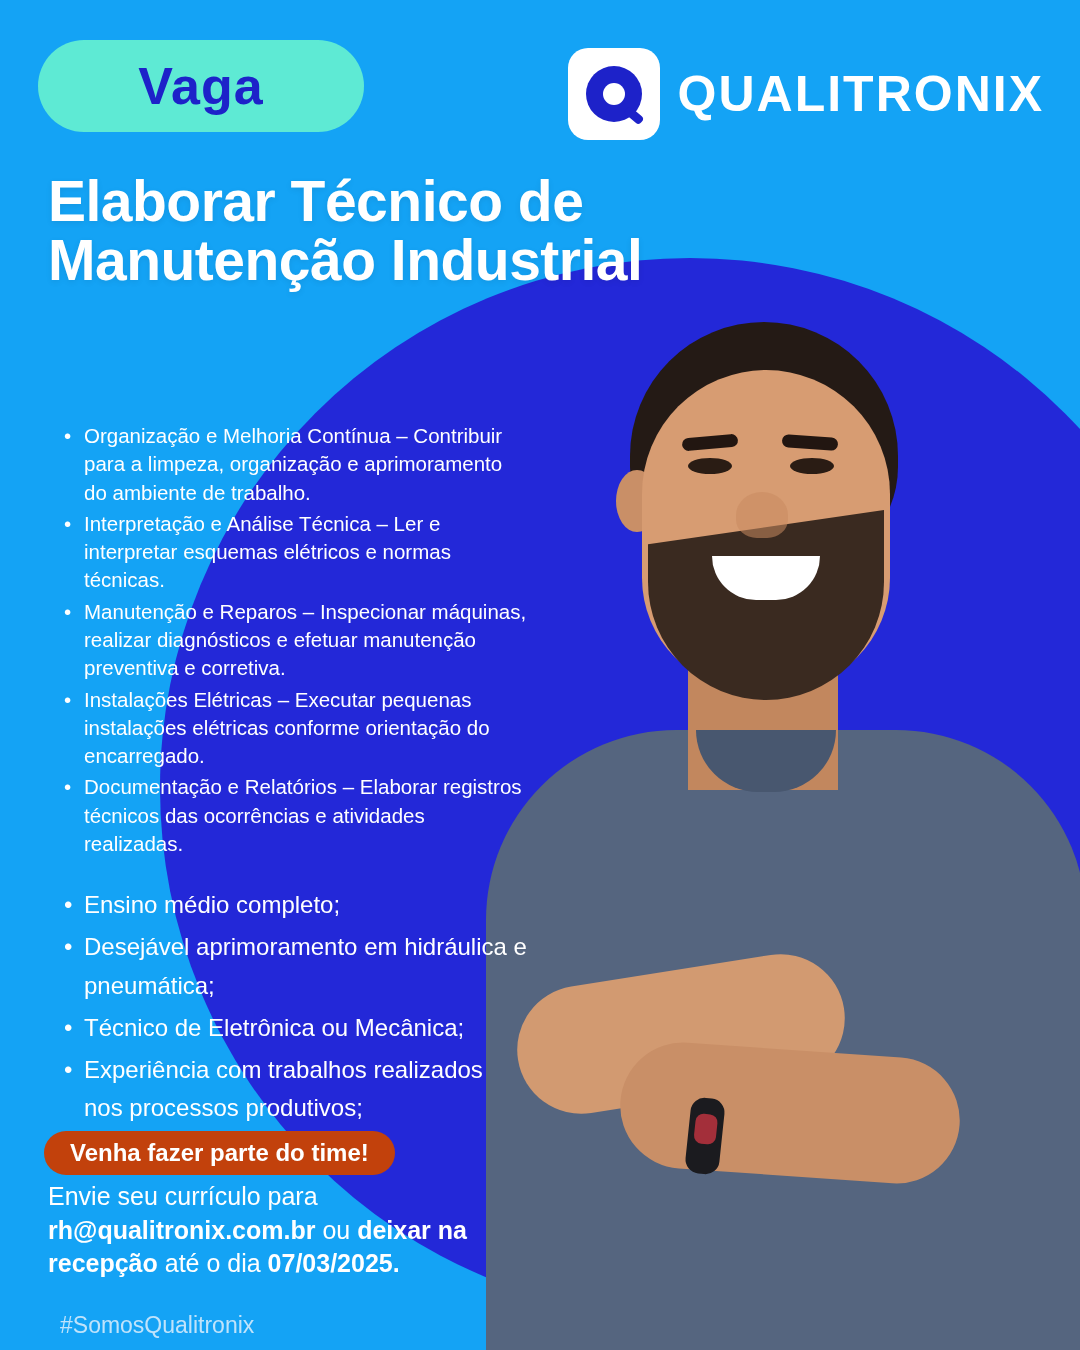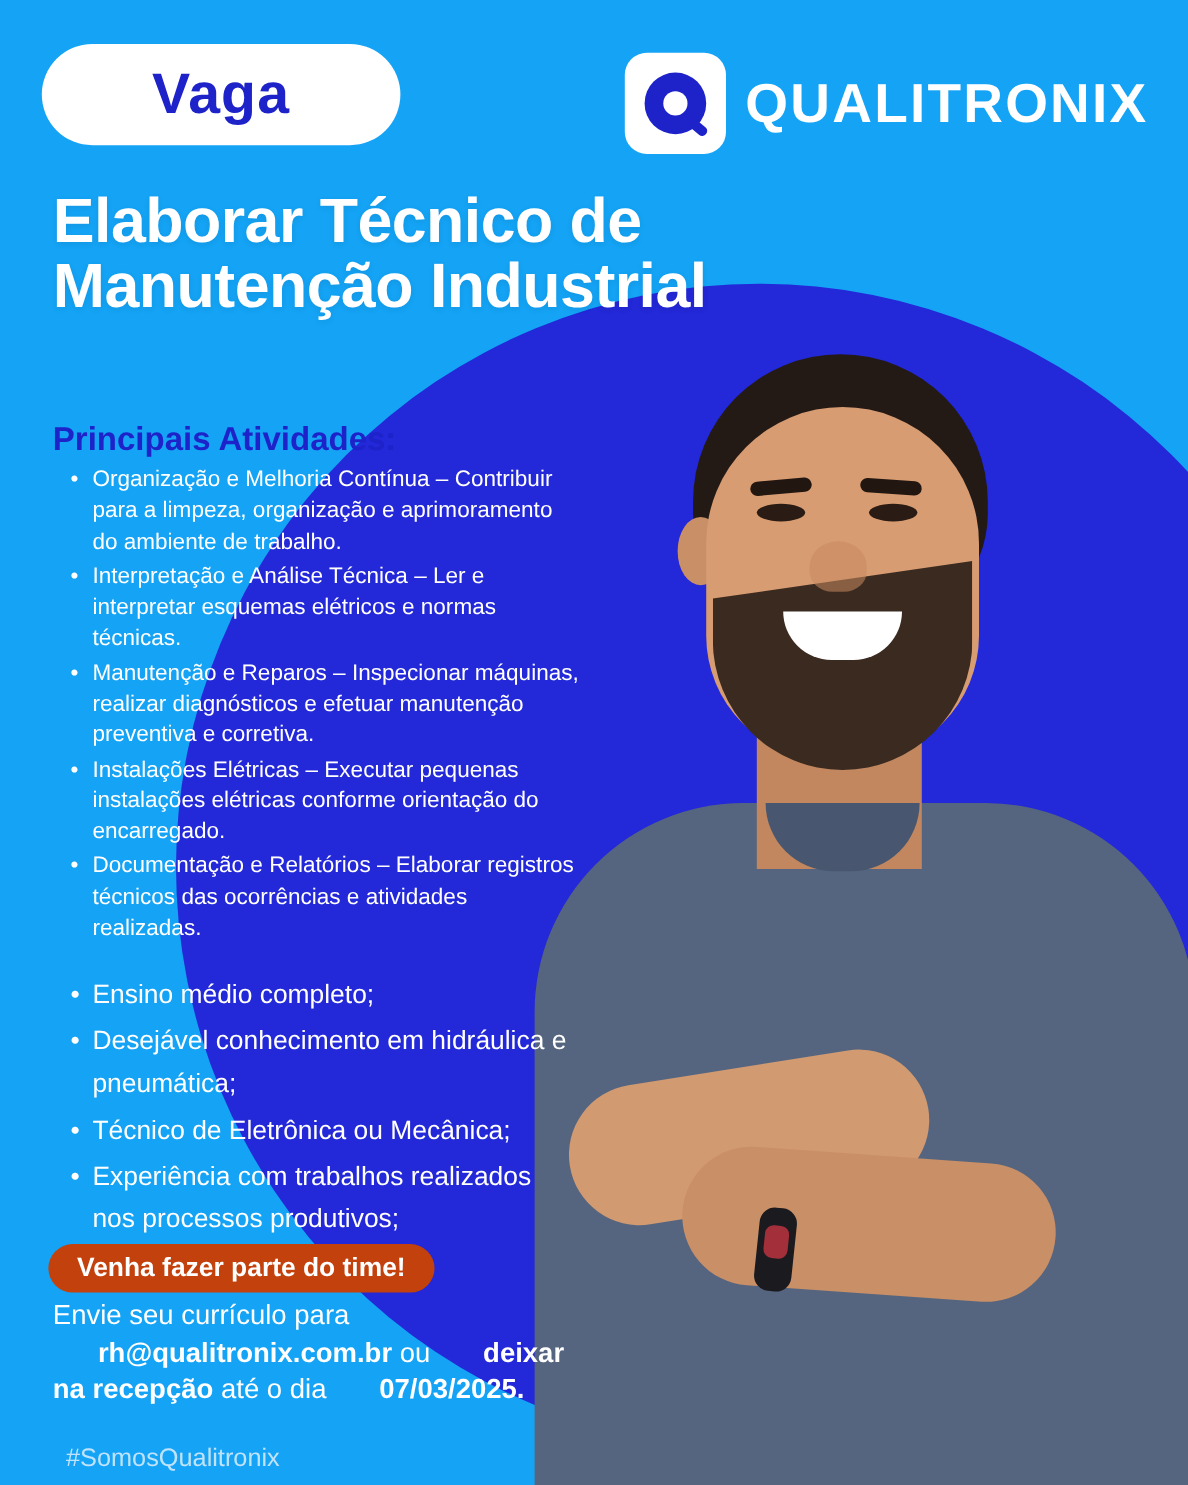--- a/index.html
+++ b/index.html
@@ -115,21 +115,21 @@
   }
   .p-watch:after{
     content:""; position:absolute; left:6px; top:16px;
     width:22px; height:30px; background:#a32f3a; border-radius:8px;
   }
 
   
   .vaga-pill {
     position:absolute; left:38px; top:40px;
     width:326px; height:92px;
-    background:#ffffff;
+    background:#5eead4;
     border-radius:46px;
     display:flex; align-items:center; justify-content:center;
   }
   .vaga-pill span {
     color:#1d22c9;
     font-size:52px;
     font-weight:bold;
     letter-spacing:1px;
   }
 
@@ -217,21 +217,21 @@
   }
 
   
   .contact {
     position:absolute; left:48px; top:1180px;
     width:470px;
     color:#fff;
     font-size:25px;
     line-height:1.34;
   }
-  .contact b { font-weight:bold;margin-left:41px; }
+  .contact b { font-weight:bold; }
 
   
   .hashtag {
     position:absolute; left:60px; top:1312px;
     color:#bfe3fb;
     font-size:23px;
   }
 </style>
 </head>
 <body>
@@ -265,32 +265,31 @@
 
   <div class="logo">
     <div class="logo-mark">
       <div class="logo-q"></div>
     </div>
     <div class="logo-text">QUALITRONIX</div>
   </div>
 
   <div class="headline">Elaborar Técnico de Manutenção Industrial</div>
 
-  <div class="sec-title" id="activities-title">Principais Atividades:</div>
   <ul class="bullets" id="activities-list">
     <li>Organização e Melhoria Contínua – Contribuir para a limpeza, organização e aprimoramento do ambiente de trabalho.</li>
     <li>Interpretação e Análise Técnica – Ler e interpretar esquemas elétricos e normas técnicas.</li>
     <li>Manutenção e Reparos – Inspecionar máquinas, realizar diagnósticos e efetuar manutenção preventiva e corretiva.</li>
     <li>Instalações Elétricas – Executar pequenas instalações elétricas conforme orientação do encarregado.</li>
     <li>Documentação e Relatórios – Elaborar registros técnicos das ocorrências e atividades realizadas.</li>
   </ul>
 
   <ul class="bullets" id="requirements-list">
     <li>Ensino médio completo;</li>
-    <li>Desejável conhecimento em hidráulica e pneumática;</li>
+    <li>Desejável aprimoramento em hidráulica e pneumática;</li>
     <li>Técnico de Eletrônica ou Mecânica;</li>
     <li>Experiência com trabalhos realizados nos processos produtivos;</li>
     <li>Curso NR10;</li>
   </ul>
 
   <div class="cta-badge">Venha fazer parte do time!</div>
 
   <div class="contact">
     <div>Envie seu currículo para</div>
     <div>

